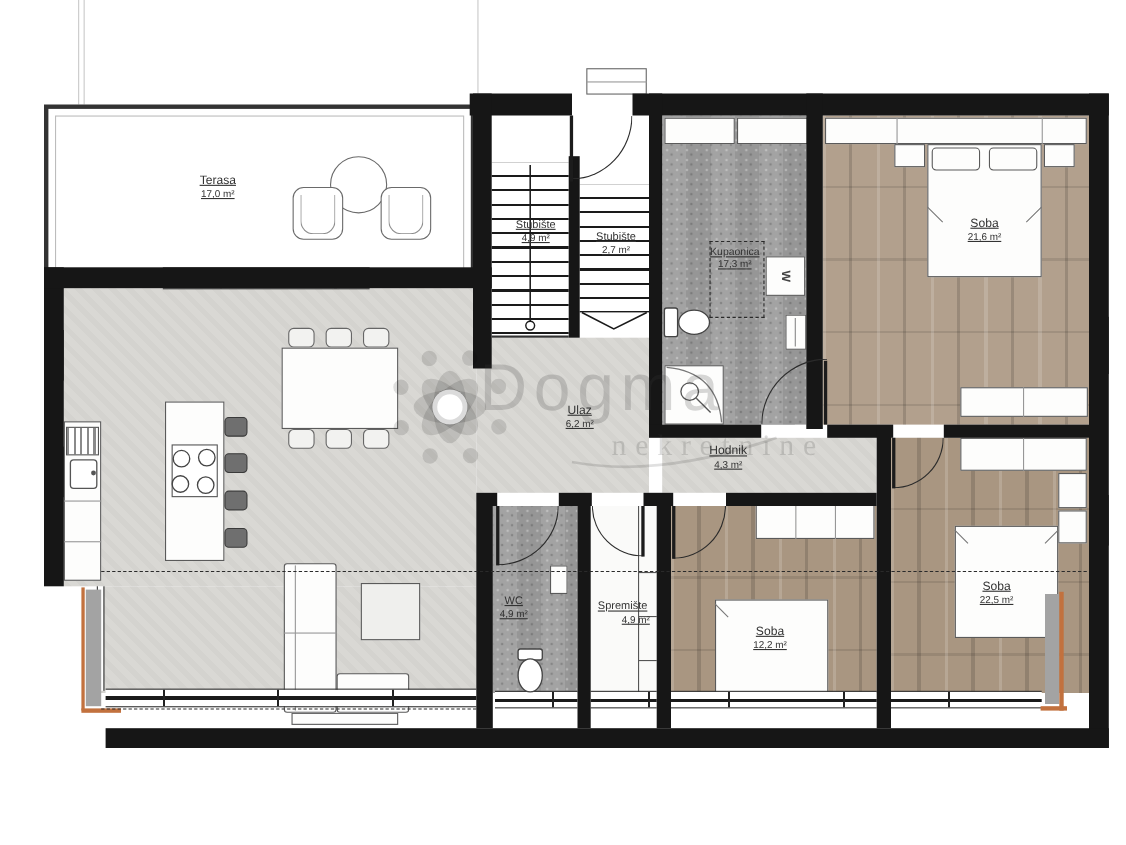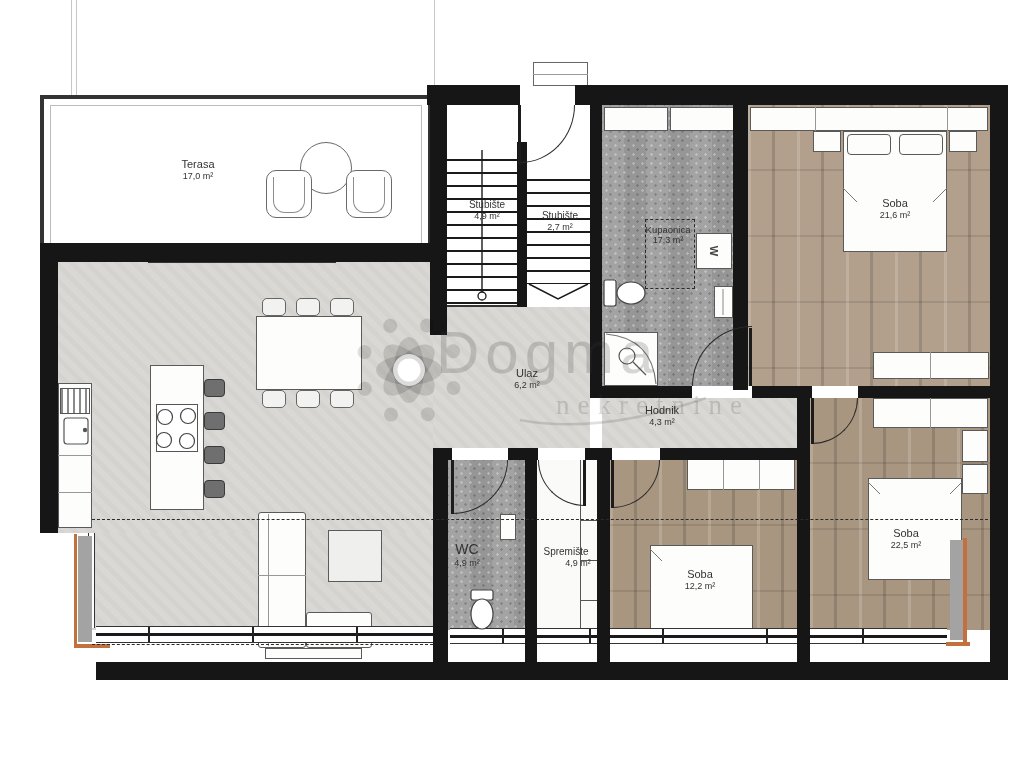--- a/index.html
+++ b/index.html
@@ -32,21 +32,21 @@
   .arc{z-index:12;border:1.3px solid #2b2b2b;background:transparent;}
   .arc-br{border-left:none;border-top:none;border-radius:0 0 100% 0;}
   .arc-bl{border-right:none;border-top:none;border-radius:0 0 0 100%;}
   .arc-tl{border-right:none;border-bottom:none;border-radius:100% 0 0 0;}
   .leaf{z-index:12;background:#1c1c1c;}
   .stool{z-index:6;background:#6f6f6f;border:1px solid #3a3a3a;border-radius:4px;}
   .chair{z-index:6;background:#fff;border:1.5px solid #6a6a6a;border-radius:10px;}
   .chair i{position:absolute;left:6px;right:6px;top:6px;bottom:4px;border:1.2px solid #8d8d8d;
            border-top:none;border-radius:0 0 12px 12px;display:block;}
   .chair2{z-index:5;background:#f2f2f0;border:1.1px solid #666;border-radius:5px;}
-  .lbl{z-index:25;color:#333;text-align:center;line-height:1.2;}
+  .lbl{z-index:25;color:#333;text-align:center;line-height:1.2;text-decoration:underline;}
   .lbl .nm{font-size:11px;}
   .lbl .ar{font-size:9px;}
   .dashed{z-index:35;border-top:1.6px dashed #2a2a2a;height:0;}
   .kupbox{z-index:18;border:1.5px dashed #2a2a2a;background:transparent;}
   .orange{z-index:16;background:#c2713e;}
   .grayband{z-index:15;background:#a3a3a3;}
   .wm-brand{z-index:30;font-family:Liberation Sans, sans-serif;color:rgba(60,60,60,.20);
             letter-spacing:6px;font-size:60px;}
   .wm-sub{z-index:30;font-family:"Liberation Serif",serif;color:rgba(60,60,60,.18);
           letter-spacing:8px;font-size:27px;}
@@ -286,21 +286,21 @@
   </div>
   <div class="a lbl" style="left:482px;top:367px;width:90px">
     <div class="nm">Ulaz</div>
     <div class="ar">6,2 m²</div>
   </div>
   <div class="a lbl" style="left:617px;top:404px;width:90px">
     <div class="nm">Hodnik</div>
     <div class="ar">4,3 m²</div>
   </div>
   <div class="a lbl" style="left:427px;top:541px;width:80px">
-    <div class="nm" style="font-size:14px">WC</div>
+    <div class="nm" style="font-size:10px">WC</div>
     <div class="ar">4,9 m²</div>
   </div>
   <div class="a lbl" style="left:523px;top:546px;width:86px">
     <div class="nm" style="font-size:10px">Spremište</div>
     <div class="ar" style="padding-left:24px">4,9 m²</div>
   </div>
   <div class="a lbl" style="left:655px;top:568px;width:90px">
     <div class="nm">Soba</div>
     <div class="ar">12,2 m²</div>
   </div>

